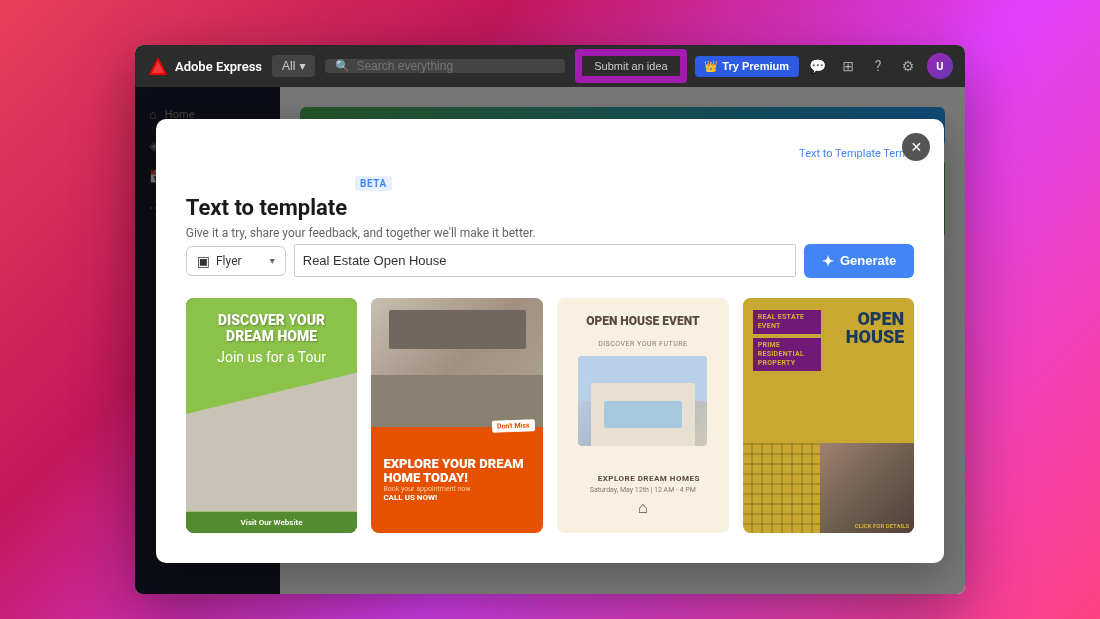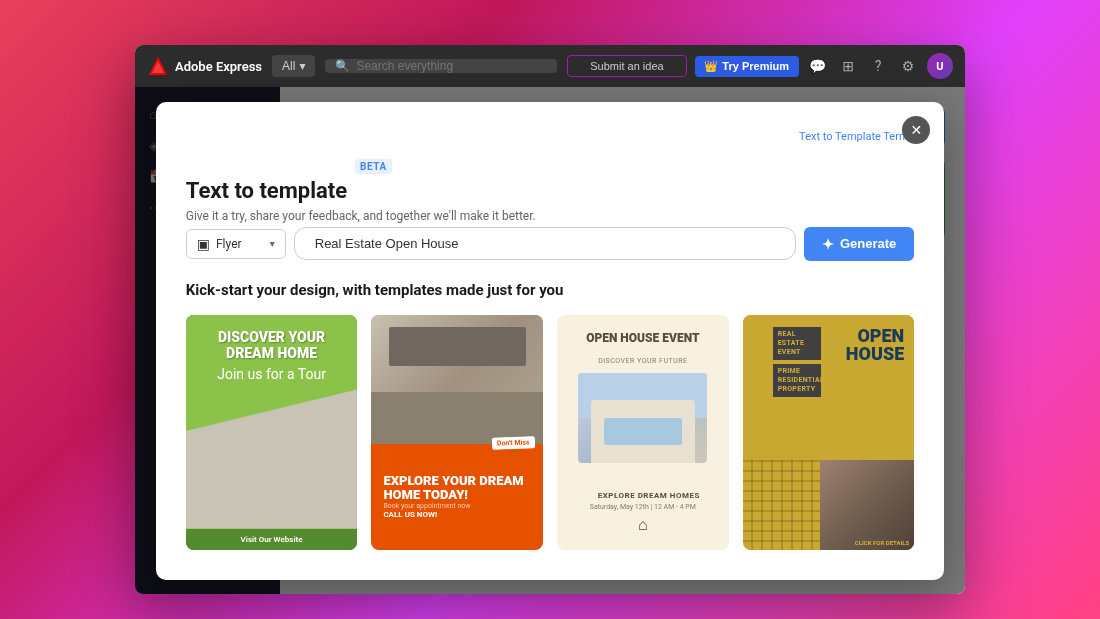--- a/index.html
+++ b/index.html
@@ -79,24 +79,24 @@
       outline: none;
       flex: 1;
     }
     .nav-right {
       display: flex;
       align-items: center;
       gap: 8px;
     }
     .submit-idea-btn {
       background: transparent;
-      border: 1px solid #a21caf;
+      border: 7px solid #a21caf;
       color: #ccc;
       border-radius: 4px;
-      padding: 4px 22px;
+      padding: 4px 12px;
       font-size: 11px;
       cursor: pointer;
     }
     .try-premium-btn {
       background: #2d5be3;
       border: none;
       color: white;
       border-radius: 4px;
       padding: 4px 10px;
       font-size: 11px;
@@ -284,22 +284,22 @@
       font-size: 14px;
     }
     .type-selector-chevron {
       font-size: 10px;
       color: #666;
       margin-left: auto;
     }
     .prompt-input {
       flex: 1;
       border: 1.5px solid #ccc;
-      border-radius: 12px;
-      padding: 8px 20px;
+      border-radius: 2px;
+      padding: 8px 8px;
       font-size: 13px;
       color: #333;
       outline: none;
     }
     .generate-btn {
       background: #4285f4;
       color: white;
       border: none;
       border-radius: 6px;
       padding: 9px 18px;
@@ -555,29 +555,28 @@
       padding: 12px 10px;
       display: flex;
     }
     .card-4-left {
       width: 45%;
       display: flex;
       flex-direction: column;
       gap: 4px;
     }
     .card-4-tag {
-      background: #404040;
+      background: #701a75;
       color: #d4af37;
       font-size: 7px;
       font-weight: 700;
       padding: 3px 5px;
       text-transform: uppercase;
       letter-spacing: 0.3px;
       line-height: 1.3;
-      margin-left: 20px;
     }
     .card-4-right {
       flex: 1;
       display: flex;
       flex-direction: column;
       align-items: flex-end;
       padding-left: 8px;
     }
     .card-4-title {
       font-size: 18px;
@@ -716,21 +715,20 @@
           <span>Flyer</span>
           <span class="type-selector-chevron">▾</span>
         </div>
         <input class="prompt-input" type="text" value="Real Estate Open House" style="">
         <button class="generate-btn">
           <span class="generate-btn-icon">✦</span>
           <span>Generate</span>
         </button>
       </div>
 
-      <p class="kickstart-title">Kick-start your design, with templates made just for you</p>
 
       <div class="templates-grid">
 
         <div class="template-card card-1">
           <div class="card-1-top">
             <div class="card-1-living-inner"></div>
             <span class="card-1-headline">DISCOVER YOUR DREAM HOME</span>
             <span class="card-1-sub">Join us for a Tour</span>
           </div>
           <div class="card-1-bottom">Visit Our Website</div>

